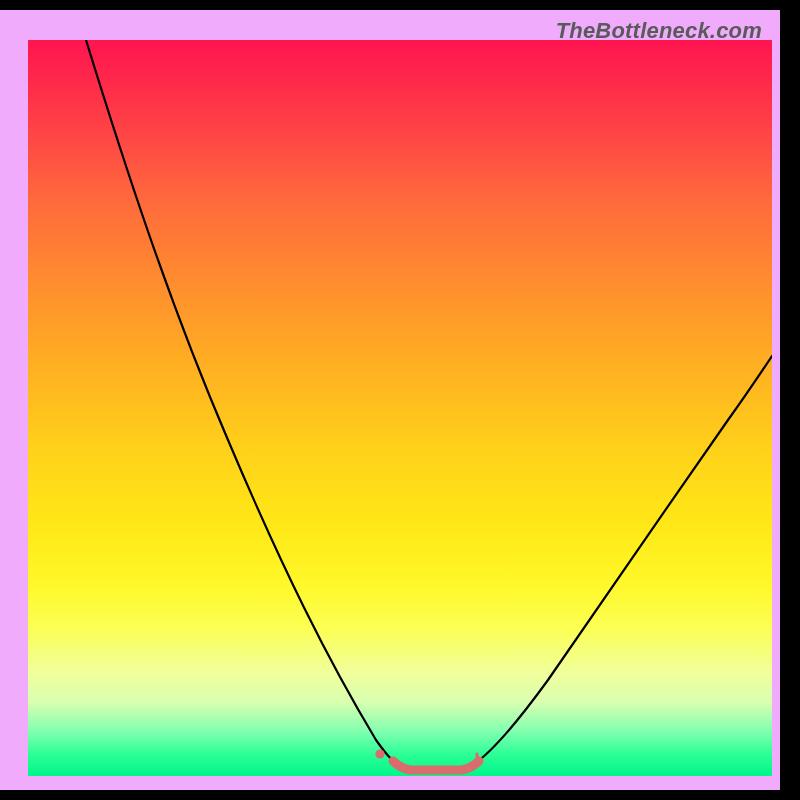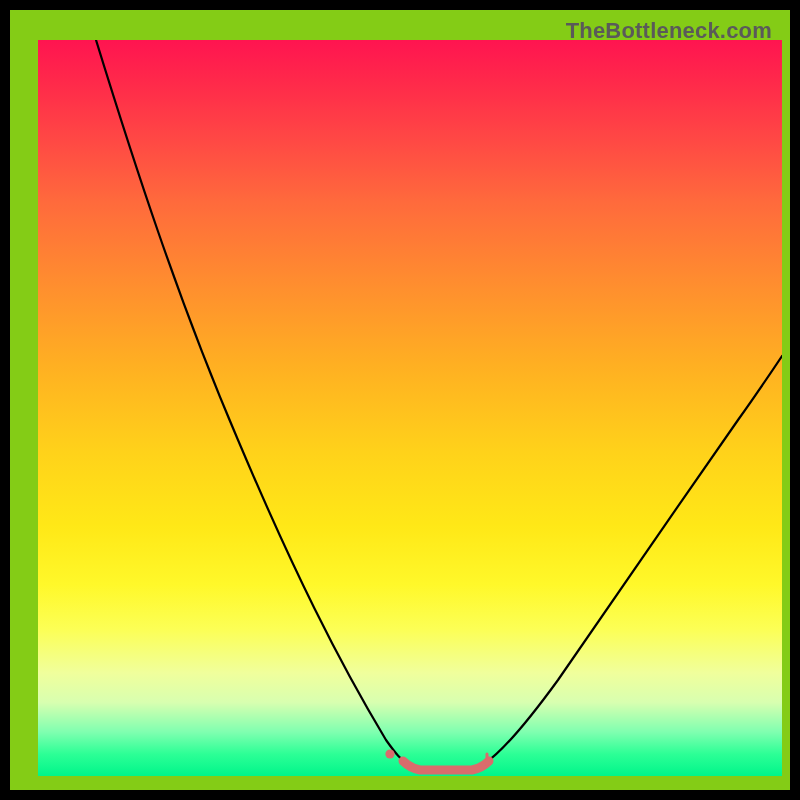--- a/index.html
+++ b/index.html
@@ -6,25 +6,26 @@
     margin: 0;
     padding: 0;
     width: 800px;
     height: 800px;
     background: #000;
     overflow: hidden;
     font-family: Arial, Helvetica, sans-serif;
   }
   .frame {
     position: absolute;
-    left: 10px;
+    left: 0;
     top: 10px;
     width: 780px;
     height: 780px;
-    background: #84cc16;
+    background: #f0abfc;
+    font-style: italic;
   }
   .plot-area {
     position: absolute;
     left: 28px;
     top: 30px;
     width: 744px;
     height: 736px;
     overflow: hidden;
   }
   .gradient-bg {

